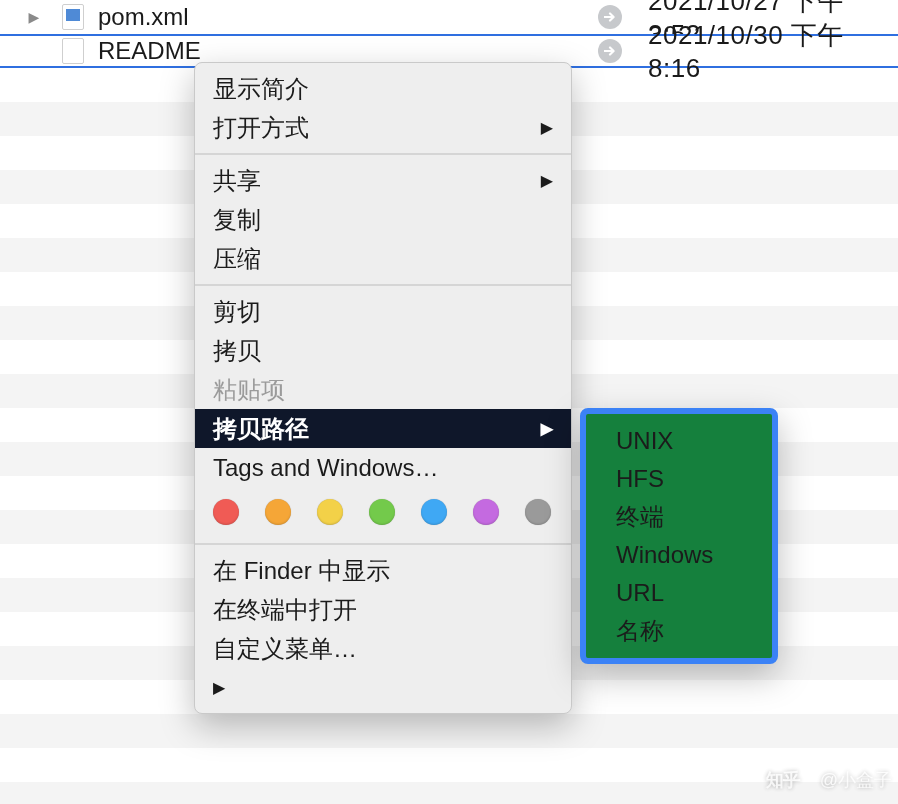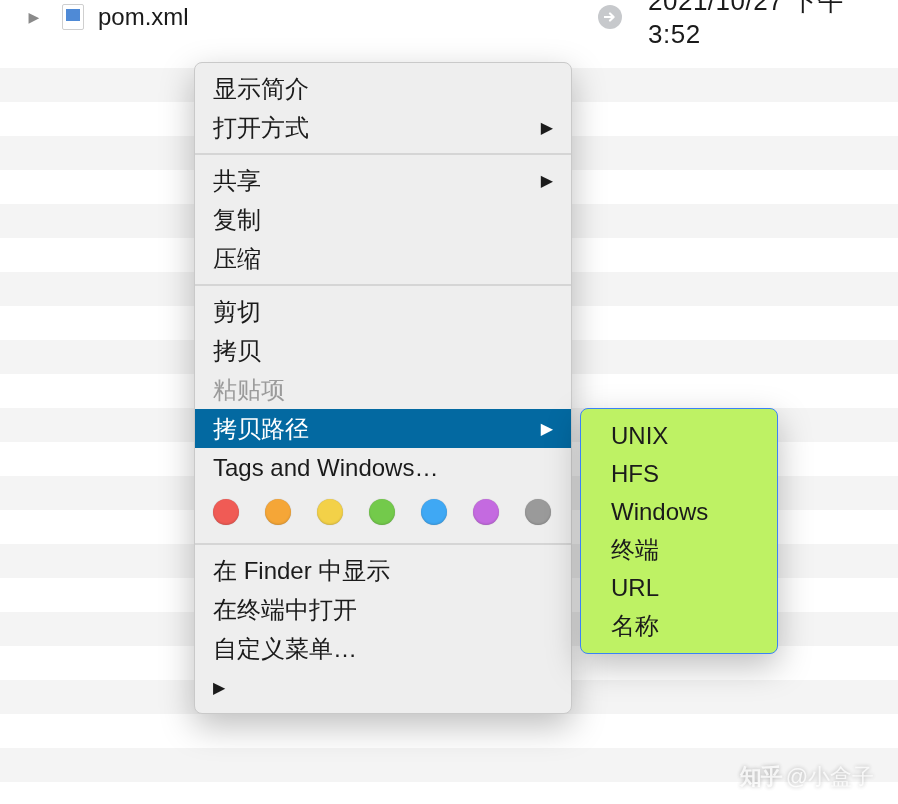--- a/index.html
+++ b/index.html
@@ -95,21 +95,21 @@
       display: flex;
       align-items: center;
       height: 39px;
       padding: 0 18px;
       font-size: 24px;
       color: #1b1b1b;
       cursor: default;
       position: relative;
     }
     .ctx-item.disabled { color: #9b9b9b; }
-    .ctx-item.highlight { background: #0369a1; color: #fff; }
+    .ctx-item.highlight { background: #0f172a; color: #fff; font-weight: bold; }
     .ctx-item .label { flex: 1; white-space: nowrap; }
     .ctx-item .sub-indicator {
       font-size: 16px;
     }
     .ctx-item.highlight .sub-indicator { color: #fff; }
     .ctx-sep {
       height: 2px;
       background: #d5d5d5;
       margin: 6px 0;
     }
@@ -125,45 +125,45 @@
       border-radius: 50%;
       box-shadow: inset 0 -1px 2px rgba(0,0,0,0.15), 0 0 1px rgba(0,0,0,0.25);
     }
 
     
     .sub-menu {
       position: absolute;
       top: 408px;
       left: 580px;
       width: 198px;
-      background: #bef264;
-      border: 1px solid #3b82f6;
+      background: #15803d;
+      border: 6px solid #3b82f6;
       border-radius: 8px;
       box-shadow: 0 12px 34px rgba(0,0,0,0.26);
       padding: 8px 0;
     }
     .sub-item {
       height: 38px;
       display: flex;
       align-items: center;
       padding: 0 30px;
       font-size: 24px;
       color: #1b1b1b;
     }
 
     .watermark {
       position: absolute;
-      right: 24px;
+      right: 6px;
       bottom: 12px;
       color: rgba(255,255,255,0.85);
       text-shadow: 0 0 4px rgba(0,0,0,0.4);
-      font-size: 22px;
-      display: flex;
-      align-items: center;
-      gap: 4px;
+      font-size: 18px;
+      display: flex;
+      align-items: center;
+      gap: 20px;
       opacity: 0.75;
     }
     .watermark .zhihu {
       font-weight: 600;
       letter-spacing: -1px;
     }
   </style>
 </head>
 <body>
 
@@ -172,20 +172,31 @@
     <span class="disclosure visible">▶</span>
     <span class="file-icon blue"></span>
     <span class="file-name">pom.xml</span>
     <span class="arrow-badge">
       <svg viewBox="0 0 10 10">
           <path d="M0 5h7M5 2l3 3-3 3" stroke="#fff" stroke-width="1.8" fill="none" stroke-linecap="round" stroke-linejoin="round"></path>
         </svg>
     </span>
     <span class="file-date">2021/10/27 下午 3:52</span>
   </div>
+  <div class="file-row selected">
+    <span class="disclosure">▶</span>
+    <span class="file-icon"></span>
+    <span class="file-name">README</span>
+    <span class="arrow-badge">
+      <svg viewBox="0 0 10 10">
+          <path d="M0 5h7M5 2l3 3-3 3" stroke="#fff" stroke-width="1.8" fill="none" stroke-linecap="round" stroke-linejoin="round"></path>
+        </svg>
+    </span>
+    <span class="file-date">2021/10/30 下午 8:16</span>
+  </div>
   <div id="stripes">
       <div class="spacer-row"></div>
       <div class="spacer-row stripe"></div>
       <div class="spacer-row"></div>
       <div class="spacer-row stripe"></div>
       <div class="spacer-row"></div>
       <div class="spacer-row stripe"></div>
       <div class="spacer-row"></div>
       <div class="spacer-row stripe"></div>
       <div class="spacer-row"></div>
@@ -261,22 +272,22 @@
       <span class="label">自定义菜单…</span>
     </div>
   <div class="ctx-item">
       <span class="sub-indicator">▶</span>
     </div>
 </div>
 
 <div class="sub-menu" id="submenu">
     <div class="sub-item">UNIX</div>
     <div class="sub-item">HFS</div>
+    <div class="sub-item">终端</div>
     <div class="sub-item">Windows</div>
-    <div class="sub-item">终端</div>
     <div class="sub-item">URL</div>
     <div class="sub-item">名称</div>
   </div>
 
 <div class="watermark">
   <span class="zhihu">知乎</span>
   <span>@小盒子</span>
 </div>
 
 </body></html>

